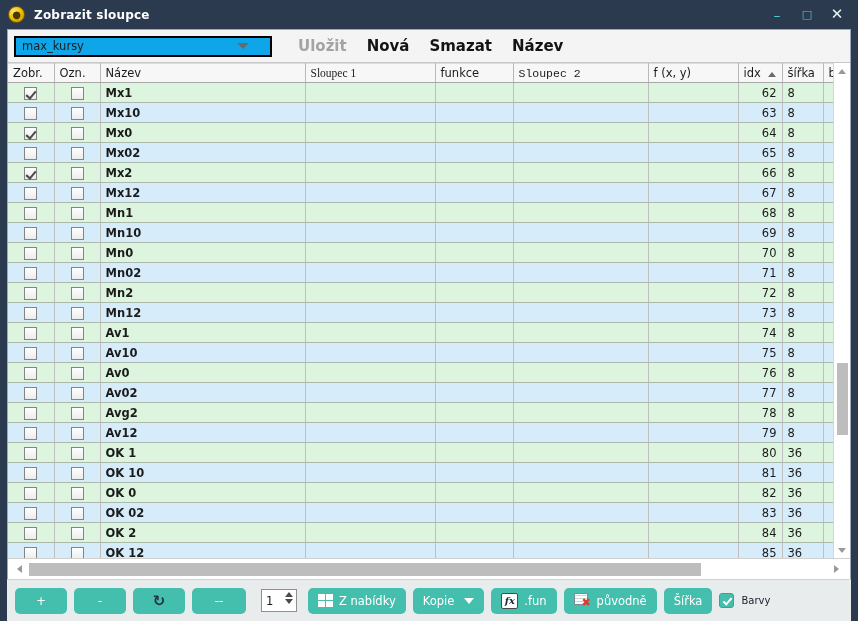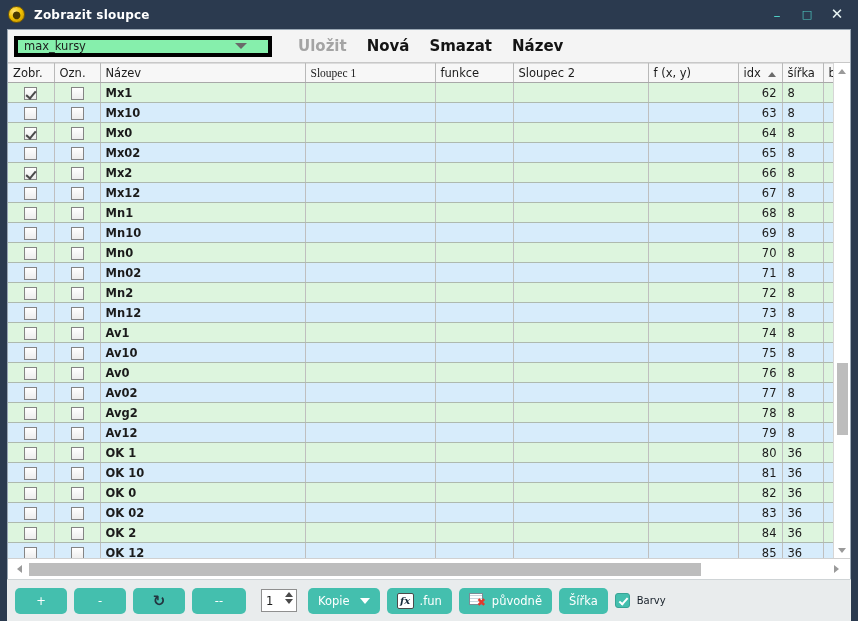--- a/index.html
+++ b/index.html
@@ -70,22 +70,22 @@
   .toolbar {
     height: 33px;
     background: #f4f4f4;
     border-bottom: 1px solid #c8c8c8;
     display: flex; align-items: center;
     padding: 0 6px;
     flex: 0 0 auto;
   }
   .combo {
     width: 258px; height: 21px;
-    background: #86efac;
-    border: 4px solid #000000;
+    background: #0ea5e9;
+    border: 2px solid #000000;
     display: flex; align-items: center;
     padding: 0 18px 0 6px;
     font-size: 11.5px; color: #1c1c1c;
     position: relative; cursor: pointer;
   }
   .combo .cval { flex: 1 1 auto; }
   .combo .carrow {
     width: 18px; height: 19px;
     display: flex; align-items: center; justify-content: center;
   }
@@ -175,21 +175,21 @@
     border-width: 0 2px 2px 0;
     transform: rotate(40deg);
   }
 
   
   .w-zobr  { width: 46px; }
   .w-ozn   { width: 46px; }
   .w-nazev { width: 205px; }
   .w-s1    { width: 130px; font-family: Liberation Serif, serif; }
   .w-funkce{ width: 78px; }
-  .w-s2    { width: 135px; }
+  .w-s2    { width: 135px; font-family: Liberation Mono, monospace; }
   .w-fxy   { width: 90px; }
   .w-idx   { width: 44px; }
   .w-sirka { width: 41px; }
   .w-barva { width: 38px; }
 
   
   .vscroll {
     position: absolute; top: 0; right: 0;
     width: 17px; bottom: 0;
     background: #ffffff;
@@ -714,20 +714,31 @@
     <button class="tealbtn sq wide">--</button>
 
     <div class="spin">
       <span>1</span>
       <span class="spin-arrows">
         <span class="spin-up"></span>
         <span class="spin-dn"></span>
       </span>
     </div>
 
+    <button class="tealbtn">
+      <span class="ico">
+        <span class="gridicon">
+            <i></i>
+            <i></i>
+            <i></i>
+            <i></i>
+          </span>
+      </span>
+      <span>Z nabídky</span>
+    </button>
 
     <button class="tealbtn">
       <span>Kopie</span>
       <span class="caret-wht"></span>
     </button>
 
     <button class="tealbtn">
       <span class="funicon">fx</span>
       <span>.fun</span>
     </button>

